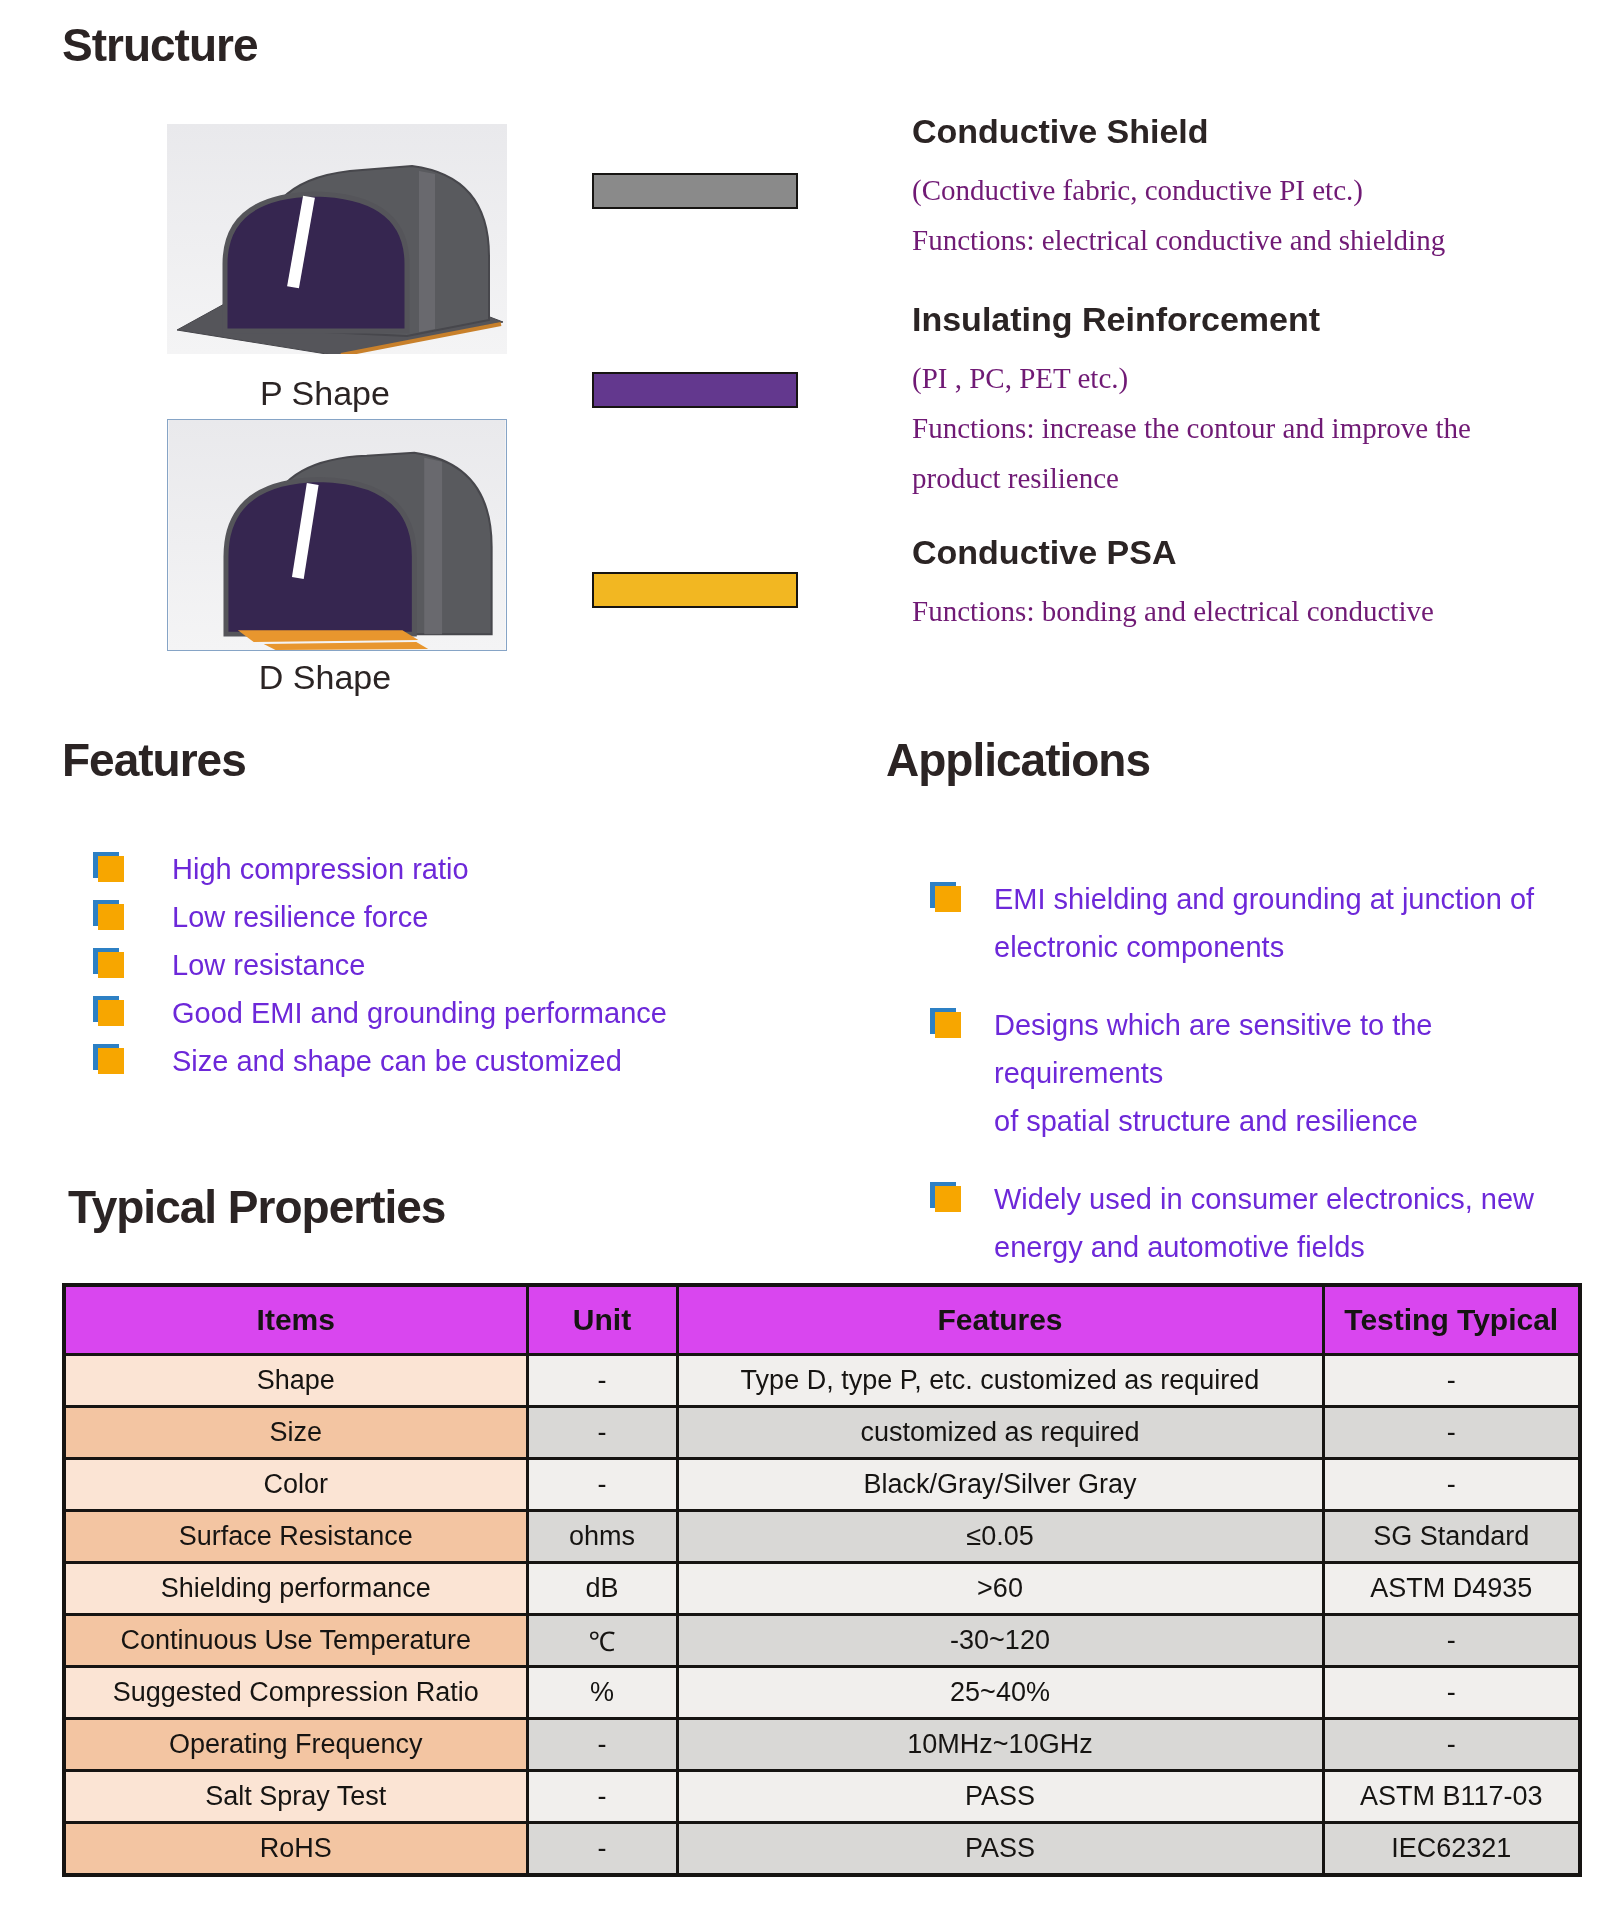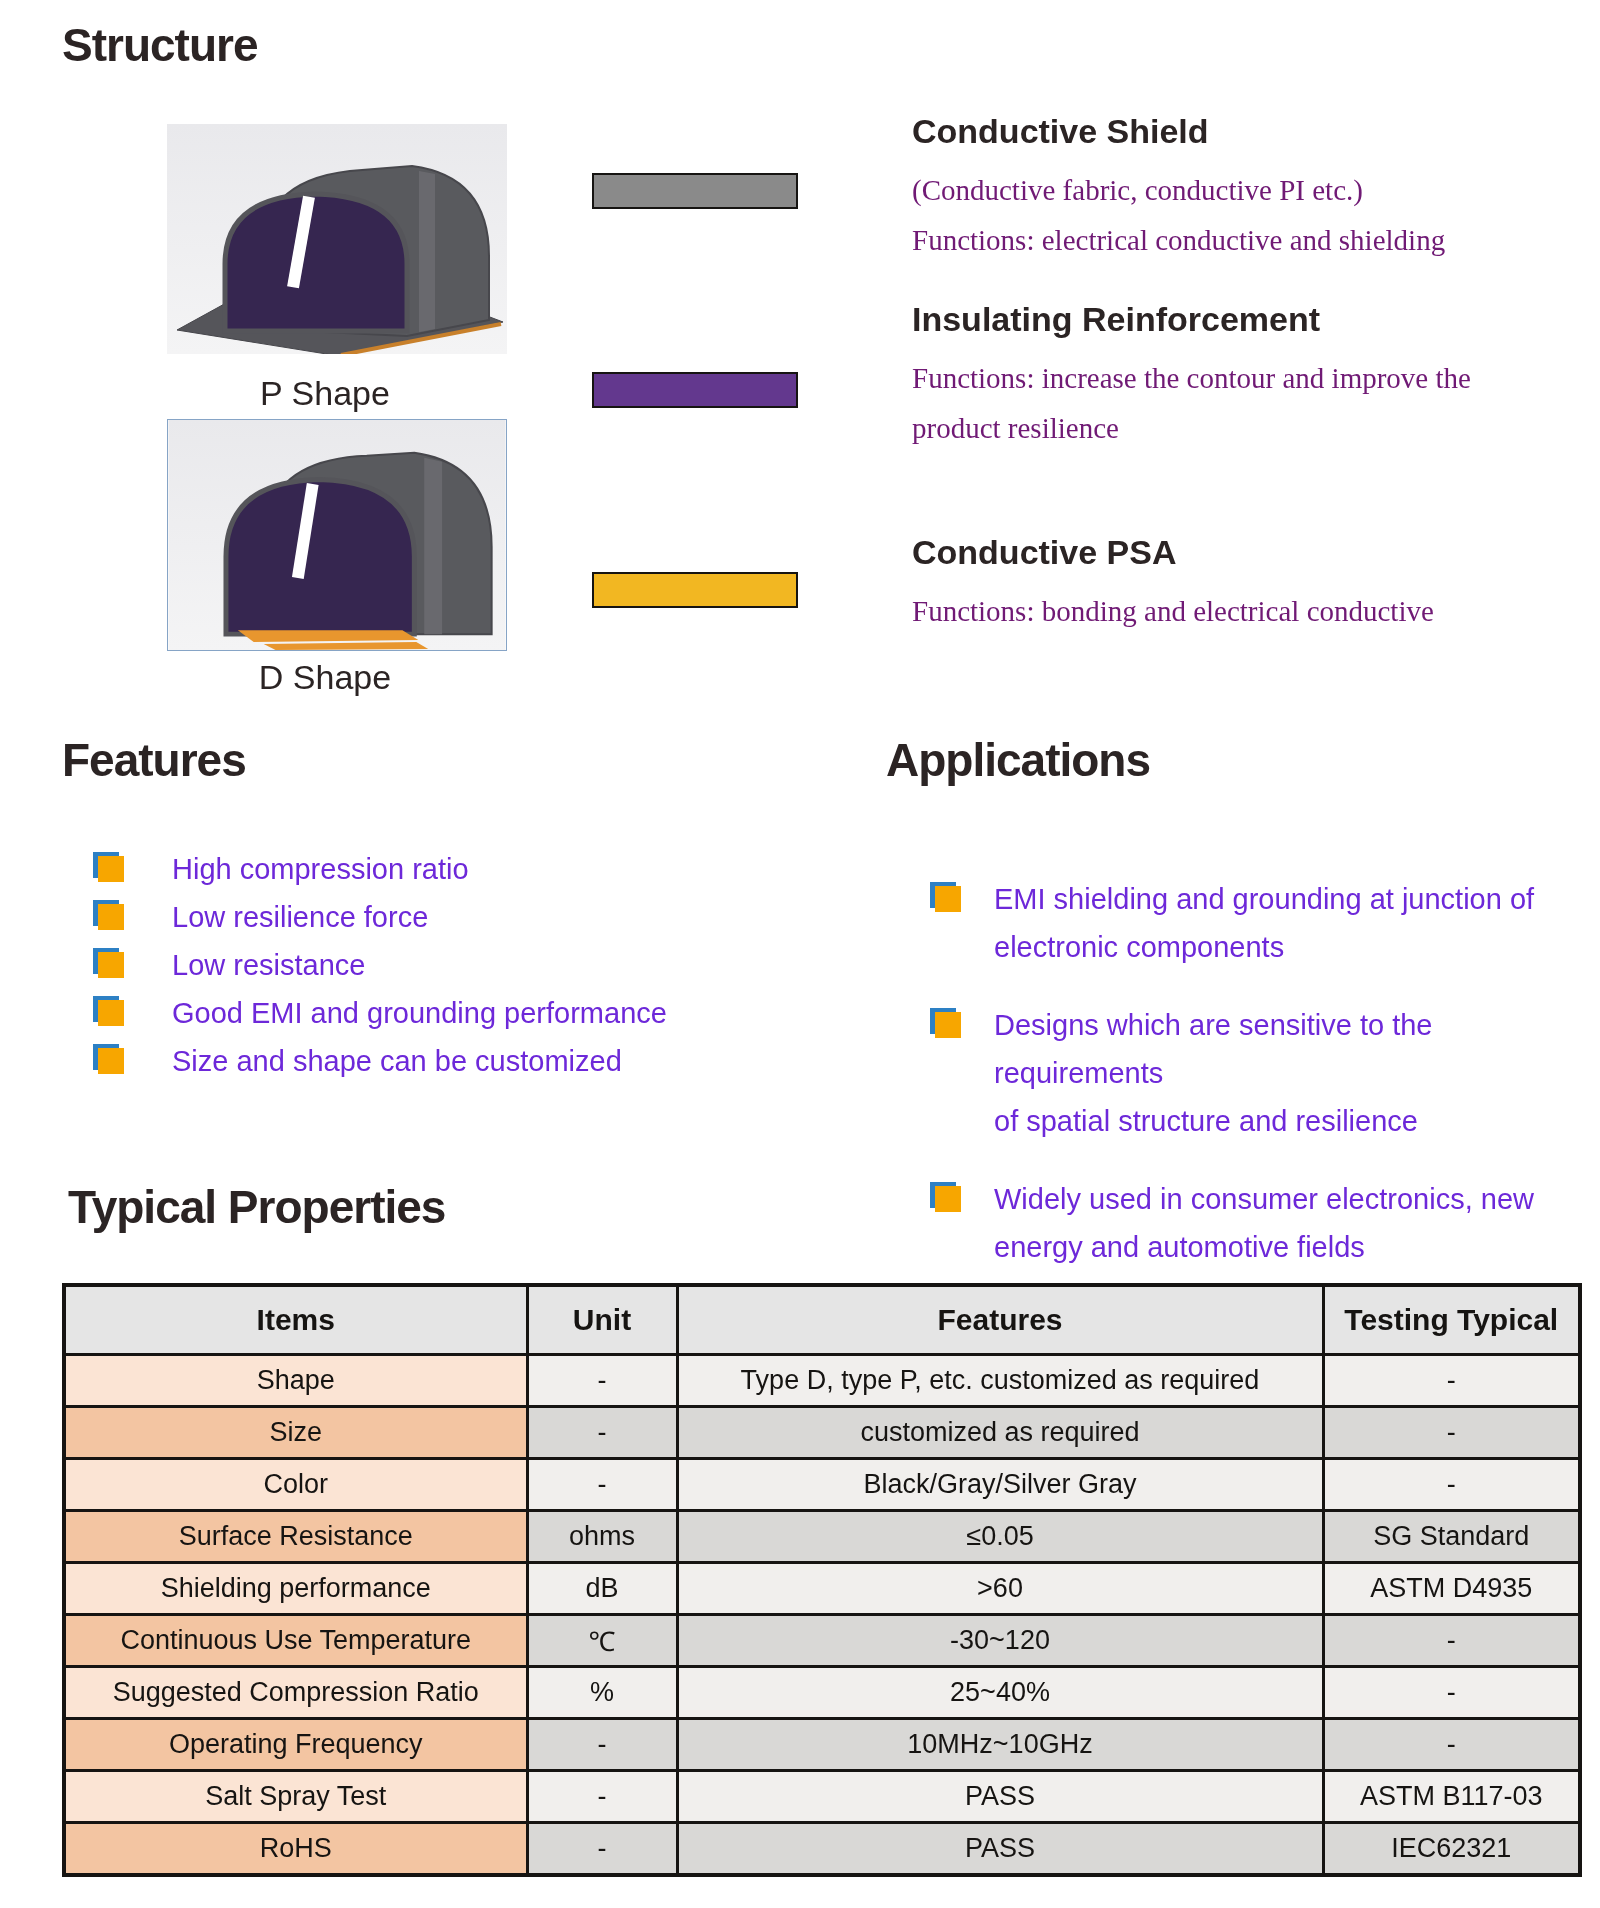--- a/index.html
+++ b/index.html
@@ -53,21 +53,21 @@
   #props-table{
     position:absolute;left:62px;top:1283px;width:1516px;
     border-collapse:collapse;table-layout:fixed;
     border:4px solid #161412;
   }
   #props-table th,#props-table td{
     border:3px solid #161412;text-align:center;vertical-align:middle;
     font-family:"Liberation Sans",sans-serif;color:#161412;
     overflow:hidden;white-space:nowrap;
   }
-  #props-table th{height:64px;font-size:30px;font-weight:700;background:#e5e5e5;}
+  #props-table th{height:64px;font-size:30px;font-weight:700;background:#d946ef;}
   #props-table td{height:47px;font-size:27px;font-weight:400;}
   #props-table tbody tr:nth-child(odd) td{background:#f1efed;}
   #props-table tbody tr:nth-child(odd) td:first-child{background:#fbe4d4;}
   #props-table tbody tr:nth-child(even) td{background:#d9d8d6;}
   #props-table tbody tr:nth-child(even) td:first-child{background:#f3c5a2;}
 </style>
 </head>
 <body>
 
 <div class="section-heading" style="left:62px;top:18px;">Structure</div>
@@ -115,20 +115,21 @@
 <div class="swatch yellow" style="top:572px;"></div>
 
 <div class="layer-block" style="top:112px;">
   <h3>Conductive Shield</h3>
   <p>(Conductive fabric, conductive PI etc.)</p>
   <p>Functions: electrical conductive and shielding</p>
 </div>
 
 <div class="layer-block" style="top:300px;">
   <h3>Insulating Reinforcement</h3>
+  <p>(PI , PC, PET etc.)</p>
   <p>Functions: increase the contour and improve the</p>
   <p>product resilience</p>
 </div>
 
 <div class="layer-block" style="top:533px;">
   <h3>Conductive PSA</h3>
   <p>Functions: bonding and electrical conductive</p>
 </div>
 
 <div class="section-heading" style="left:62px;top:733px;">Features</div>

